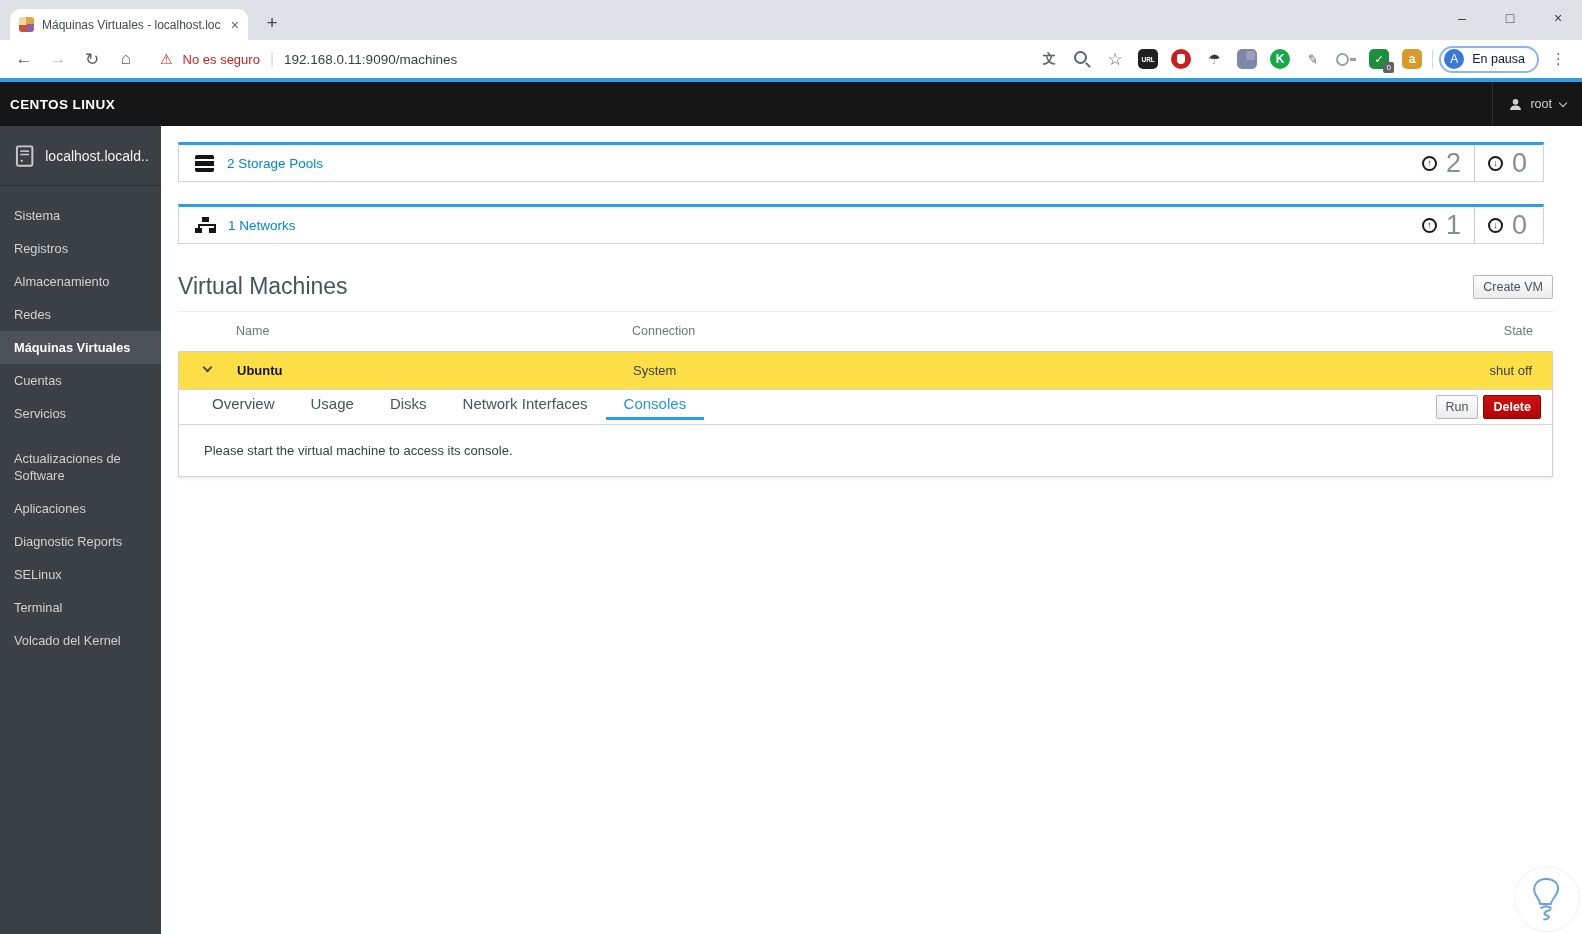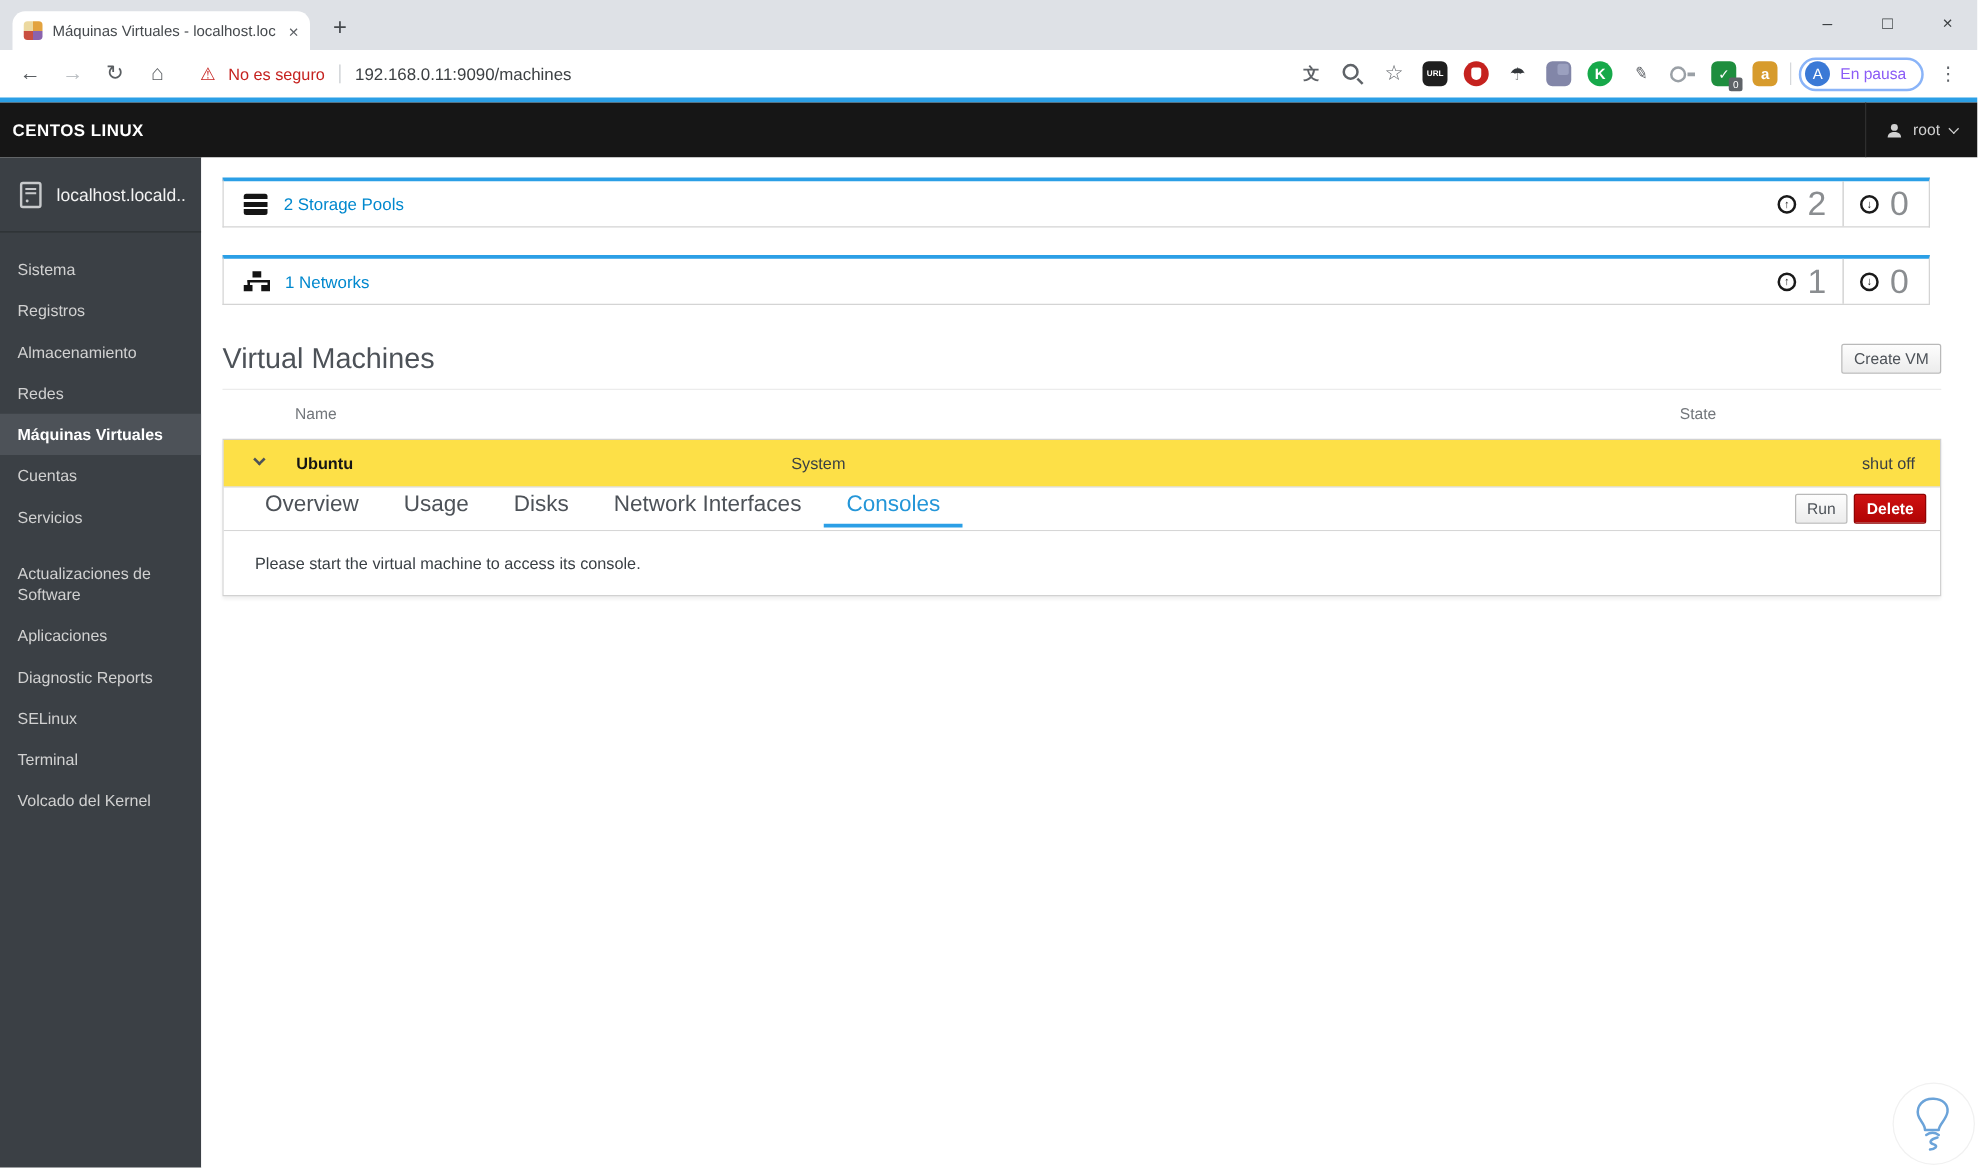--- a/index.html
+++ b/index.html
@@ -53,21 +53,21 @@
   .x-bulbext::after { content:""; display:block; width:6px; height:3px; background:#9aa0a6; margin:1px auto 0; }
   .x-shield { background:#1e8e3e; border-radius:5px; color:#fff; font-size:11px; }
   .xbadge { position:absolute; right:-5px; bottom:-4px; background:#5f6368; color:#fff; font-size:8px;
             width:11px; height:11px; border-radius:2px; display:flex; align-items:center; justify-content:center; }
   .x-bag { background:#d79b2c; border-radius:5px; color:#fff; font-size:12px; font-weight:bold; }
   .ext-divider { width:1px; height:18px; background:#d5d8db; }
   .profile-pill { height:27px; border:2.5px solid #8ab4f8; border-radius:16px; display:flex; align-items:center;
                   gap:8px; padding:0 12px 0 3px; }
   .avatar-circle { width:20px; height:20px; border-radius:50%; background:#3a79d6; color:#fff; font-size:12px;
                    display:flex; align-items:center; justify-content:center; }
-  .profile-label { color:#8b5cf6; font-size:12.5px; white-space:nowrap; }
+  .profile-label { color:#0f172a; font-size:12.5px; white-space:nowrap; }
   .menu-kebab { color:#5f6368; font-size:15px; padding:0 6px; }
 
   .accent-line { height:4px; background:#2b9fe6; }
 
   
   .masthead { height:44px; background:#161616; display:flex; align-items:center; }
   .brand { color:#fff; font-size:13.5px; font-weight:700; letter-spacing:.4px; padding-left:10px; }
   .mast-right { margin-left:auto; height:100%; display:flex; align-items:center; gap:8px; padding:0 16px;
                 border-left:1px solid #2e2e2e; }
   .user-label { color:#d1d1d1; font-size:12.5px; }
@@ -120,21 +120,21 @@
   .vm-row { display:grid; grid-template-columns:454px 1fr 160px; align-items:center; height:37px;
             background:#fde047; position:relative; font-size:13px; color:#151515; cursor:pointer; }
   .row-chevron { position:absolute; left:25px; top:12px; width:7px; height:7px;
                  border-right:2px solid #4d5258; border-bottom:2px solid #4d5258; transform:rotate(45deg); }
   .vm-name { padding-left:58px; font-weight:700; }
   .vm-conn { color:#393f44; }
   .vm-state { text-align:right; padding-right:20px; color:#393f44; }
 
   .tabbar { display:flex; align-items:center; background:#fff; border-top:1px solid #d6d6d6;
             border-bottom:1px solid #d6d6d6; padding-left:15px; height:36px; }
-  .tab-item { padding:1px 18px 5px; font-size:18px; color:#4d5258; border-bottom:3px solid transparent;
+  .tab-item { padding:1px 18px 5px; font-size:15px; color:#4d5258; border-bottom:3px solid transparent;
               cursor:pointer; }
   .tab-item.active { color:#2496d8; border-bottom-color:#2b9fe6; }
   .tab-actions { margin-left:auto; display:flex; gap:5px; padding-right:11px; align-items:center; }
   .btn-danger { background:linear-gradient(#cf1111,#b00404); border:1px solid #8e0303; color:#fff;
                 font-weight:700; }
 
   .console-area { height:51px; display:flex; align-items:center; padding-left:25px; font-size:13px;
                   color:#393f44; background:#fff; }
 
   .bulb-widget { position:absolute; right:3px; bottom:4px; width:64px; height:64px; border-radius:50%;
@@ -318,20 +318,21 @@
       </div>
 
       <div class="vm-head">
         <span class="vm-title">Virtual Machines</span>
         <button class="btn create-vm">Create VM</button>
       </div>
       <hr class="vm-divider">
 
       <div class="vm-table-header">
         <span class="col-name">Name</span>
+        <span>Connection</span>
         <span class="col-state">State</span>
       </div>
 
       <div class="vm-expanded">
         <div class="vm-row">
           <span class="row-chevron"></span>
           <span class="vm-name">Ubuntu</span>
           <span class="vm-conn">System</span>
           <span class="vm-state">shut off</span>
         </div>

